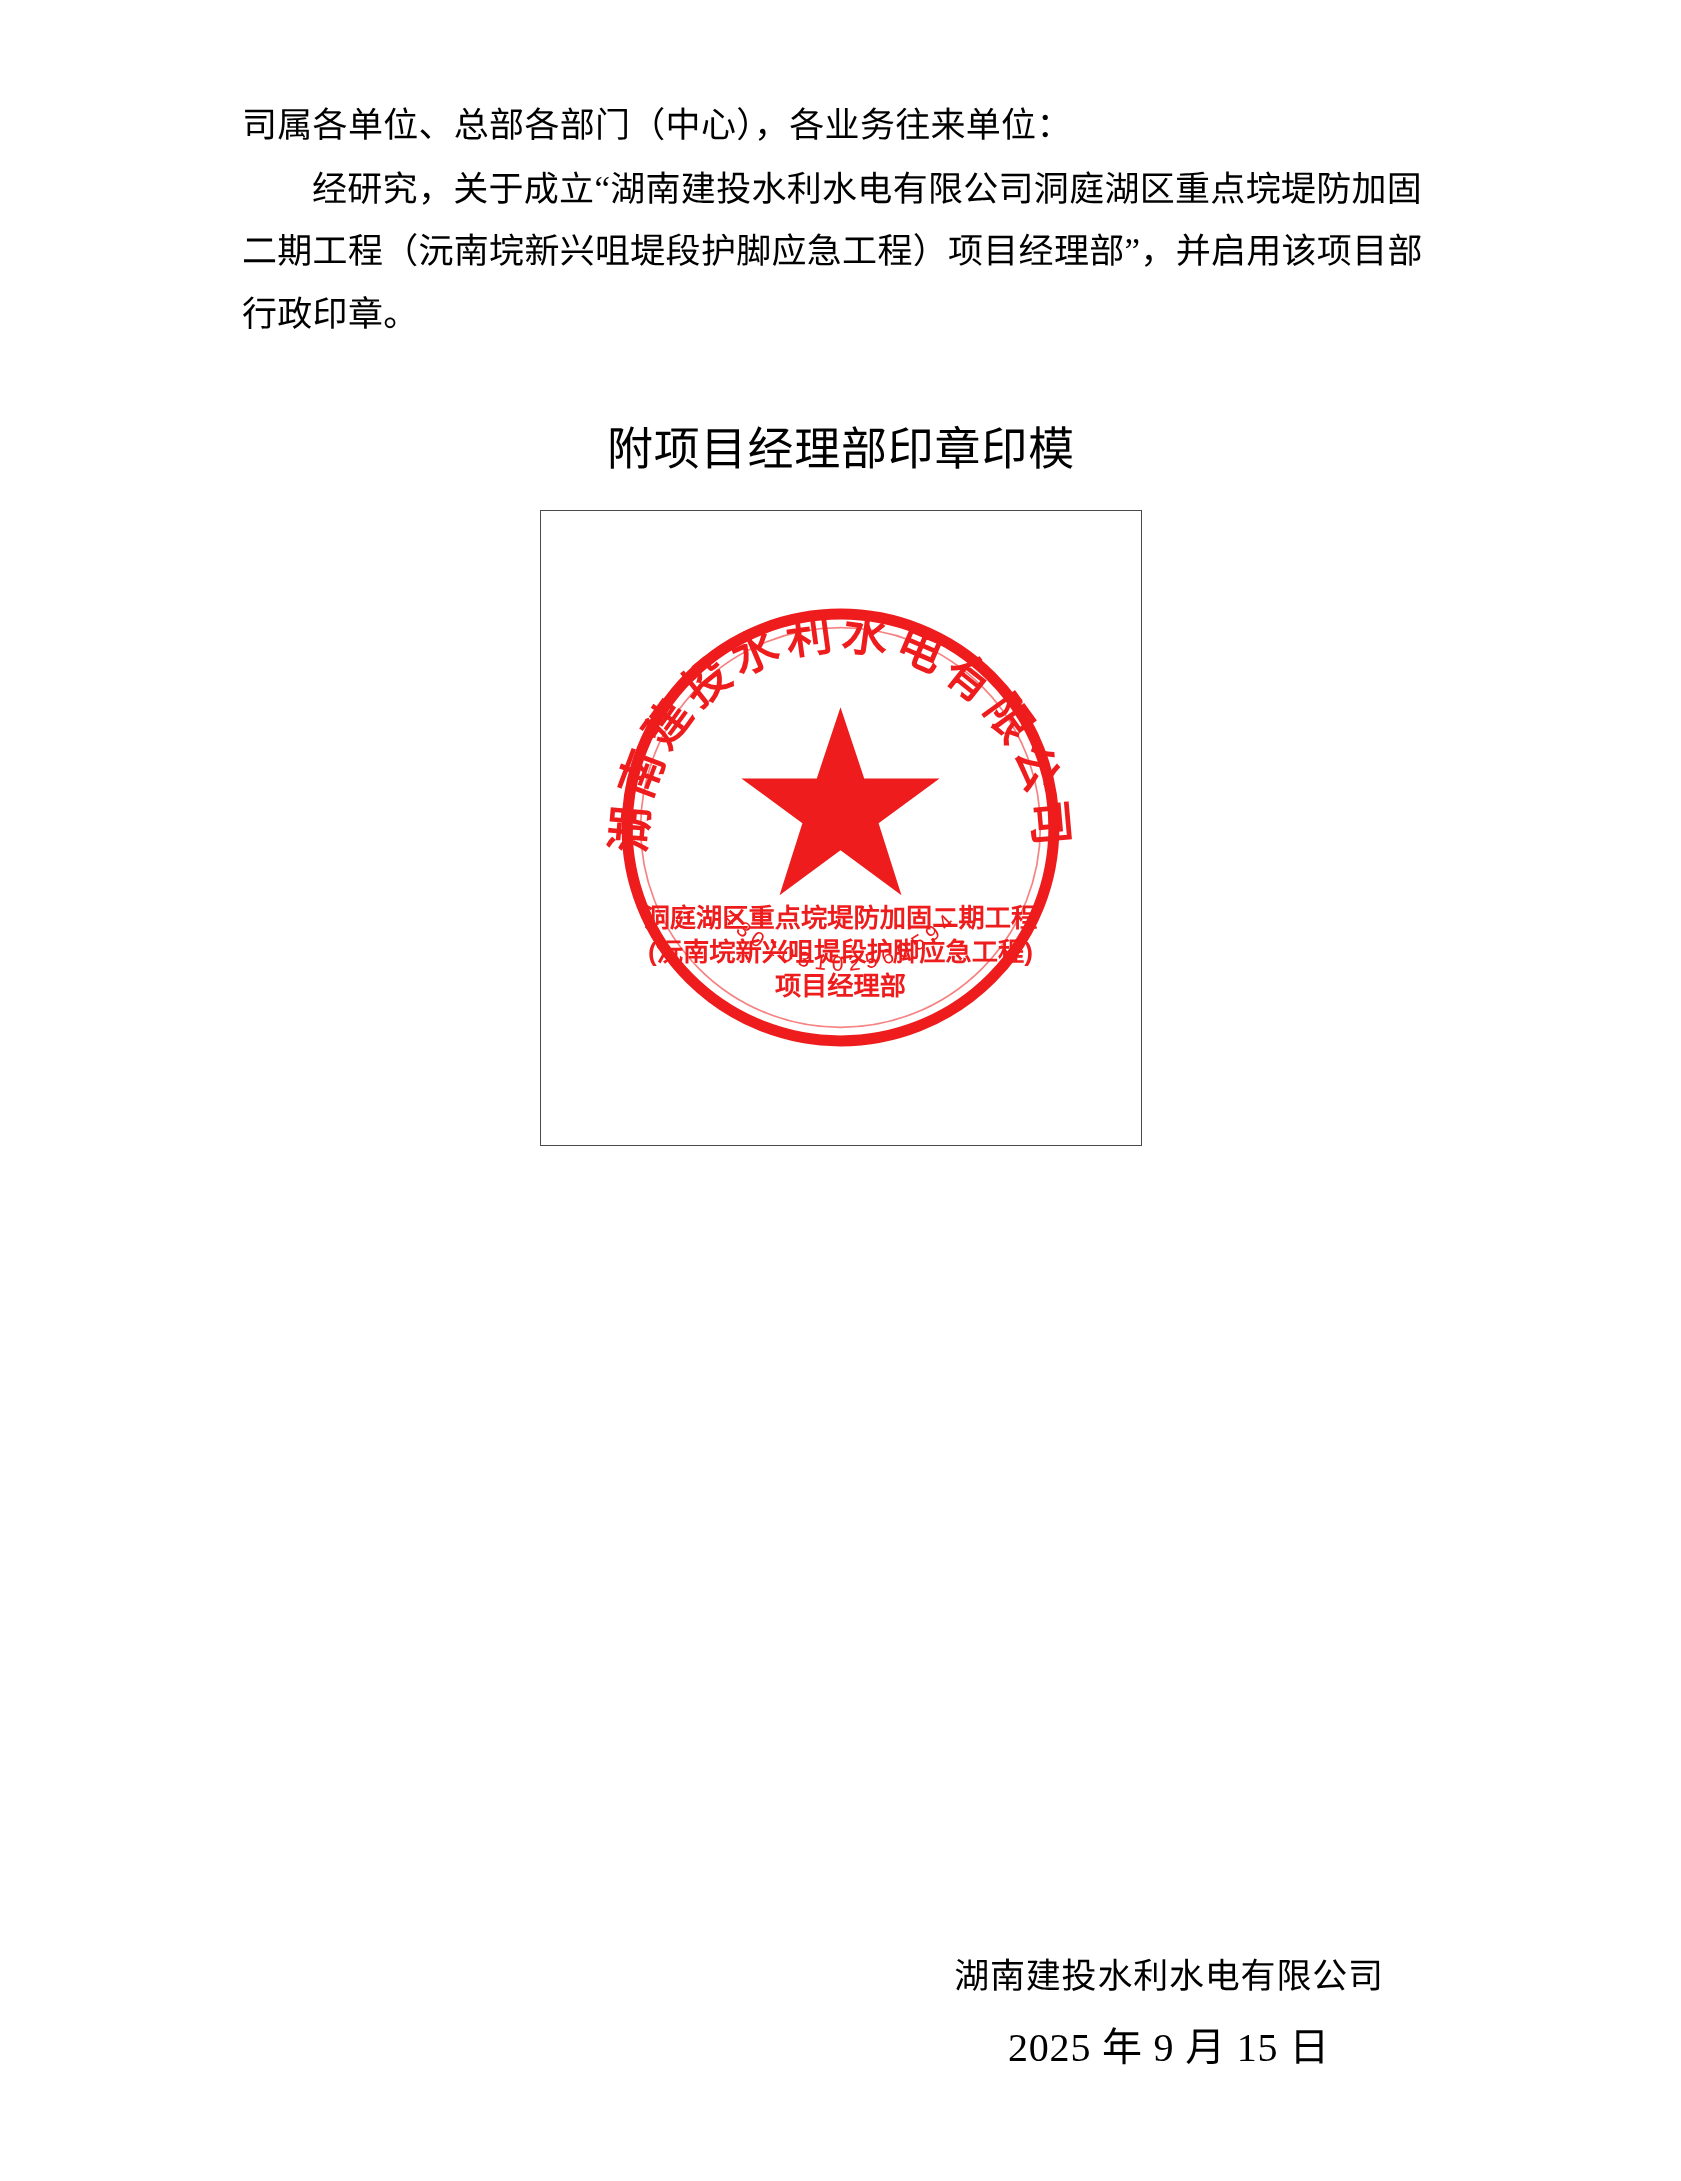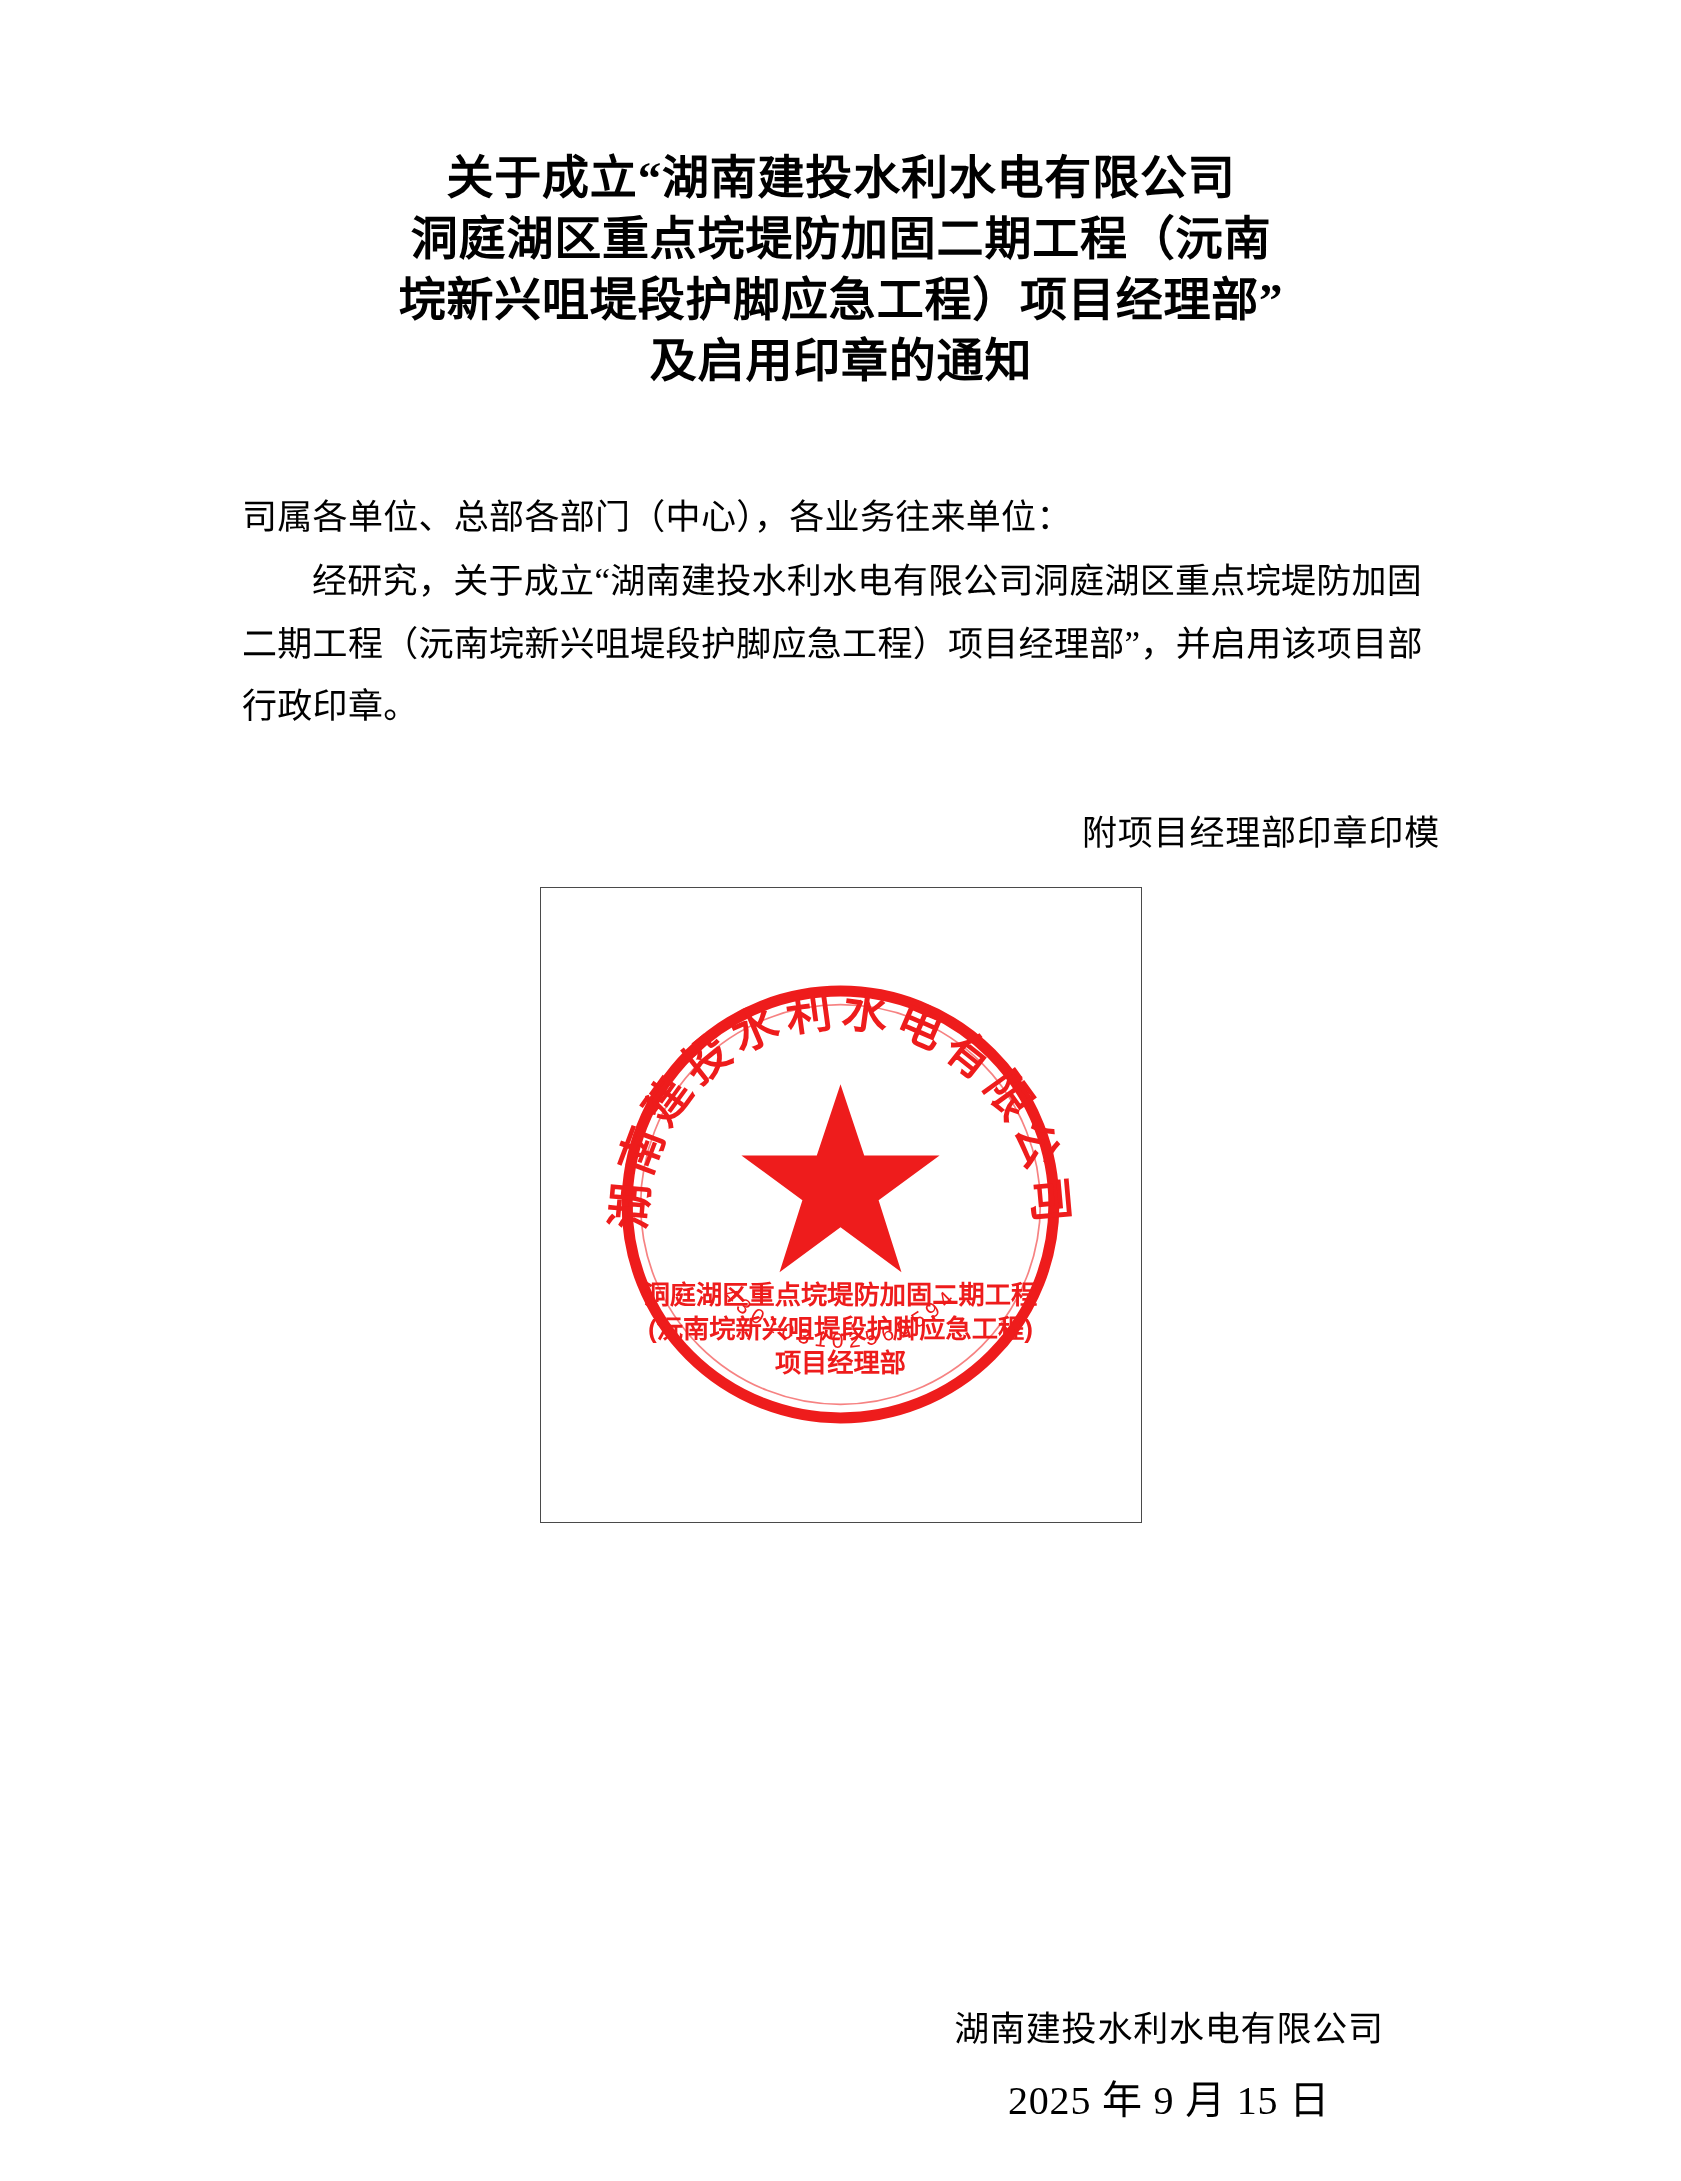--- a/index.html
+++ b/index.html
@@ -49,22 +49,22 @@
     text-indent: 0;
   }
   .para {
     text-indent: 2em;
     margin-top: 1.7px;
   }
 
   
   .seal-caption {
     margin-top: 66px;
-    text-align: right;
-    font-size: 35px;
+    text-align: center;
+    font-size: 46px;
     letter-spacing: 0.8px;
   }
 
   
   .seal-box {
     margin: 32px auto 0 auto;
     width: 602px;
     height: 636px;
     border: 1.7px solid #4a4a4a;
     background: #ffffff;
@@ -93,26 +93,20 @@
     letter-spacing: 0.8px;
     width: 542px;
   }
   .sig-date { font-size: 40px; }
 </style>
 </head>
 <body>
 
 <div class="page">
 
-  <div class="doc-title">
-    <span class="tline">关于成立“湖南建投水利水电有限公司</span>
-    <span class="tline">洞庭湖区重点垸堤防加固二期工程（沅南</span>
-    <span class="tline">垸新兴咀堤段护脚应急工程）项目经理部”</span>
-    <span class="tline">及启用印章的通知</span>
-  </div>
 
   <div class="body-block">
     <div class="salutation">司属各单位、总部各部门（中心），各业务往来单位：</div>
     <div class="para">经研究，关于成立“湖南建投水利水电有限公司洞庭湖区重点垸堤防加固二期工程（沅南垸新兴咀堤段护脚应急工程）项目经理部”，并启用该项目部行政印章。</div>
   </div>
 
   <div class="seal-caption">附项目经理部印章印模</div>
 
   <div class="seal-box">
     <div class="seal-wrap">

